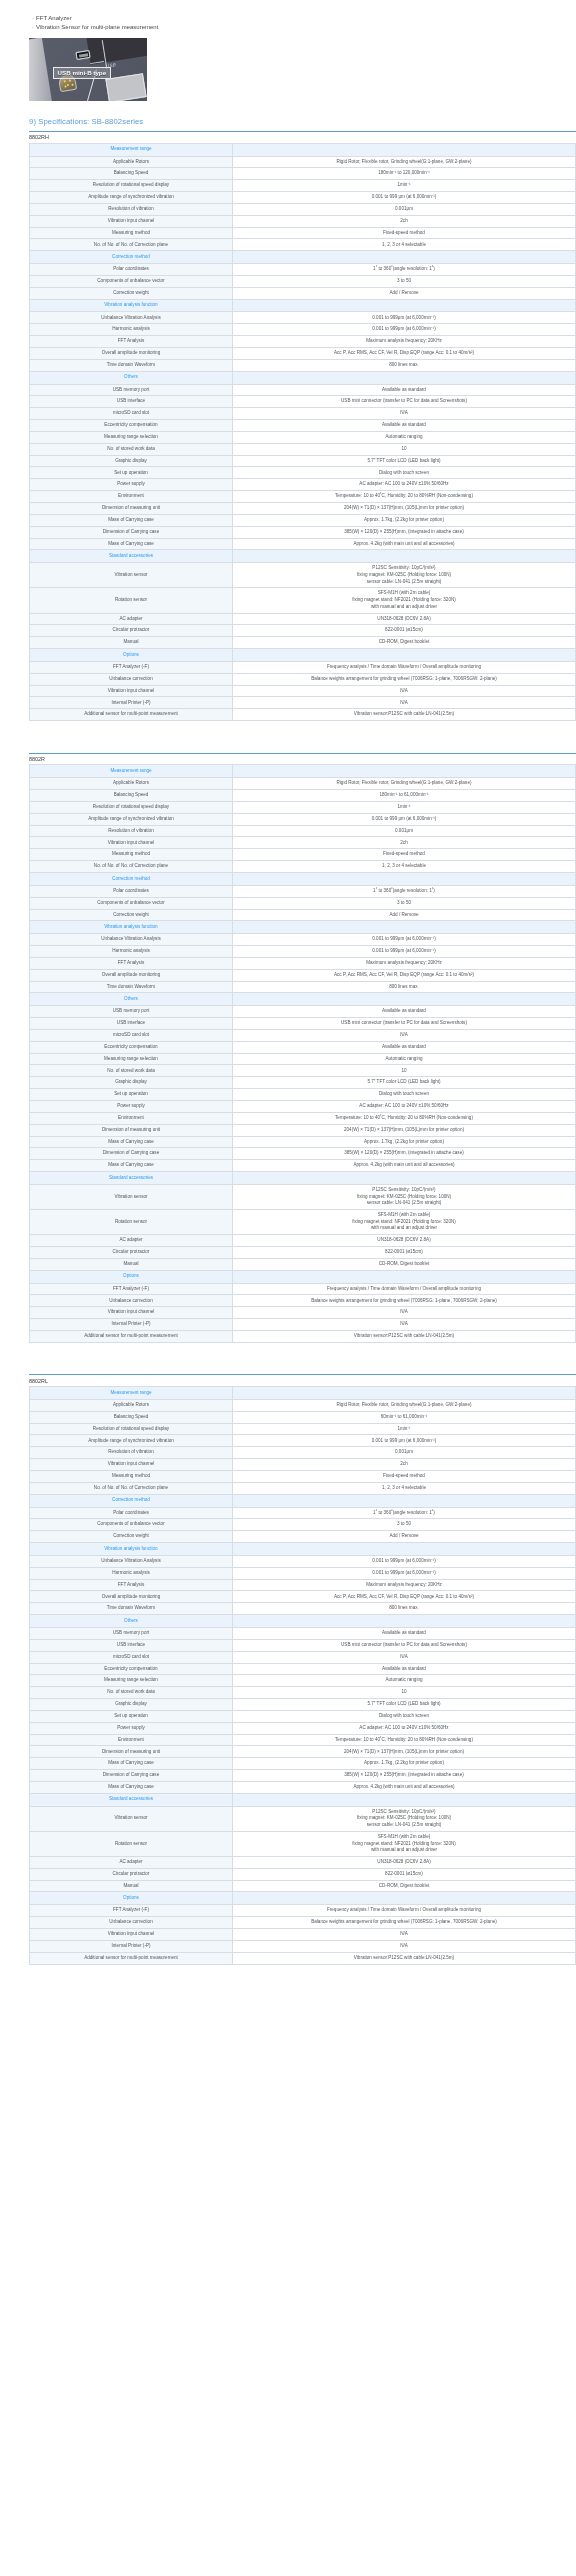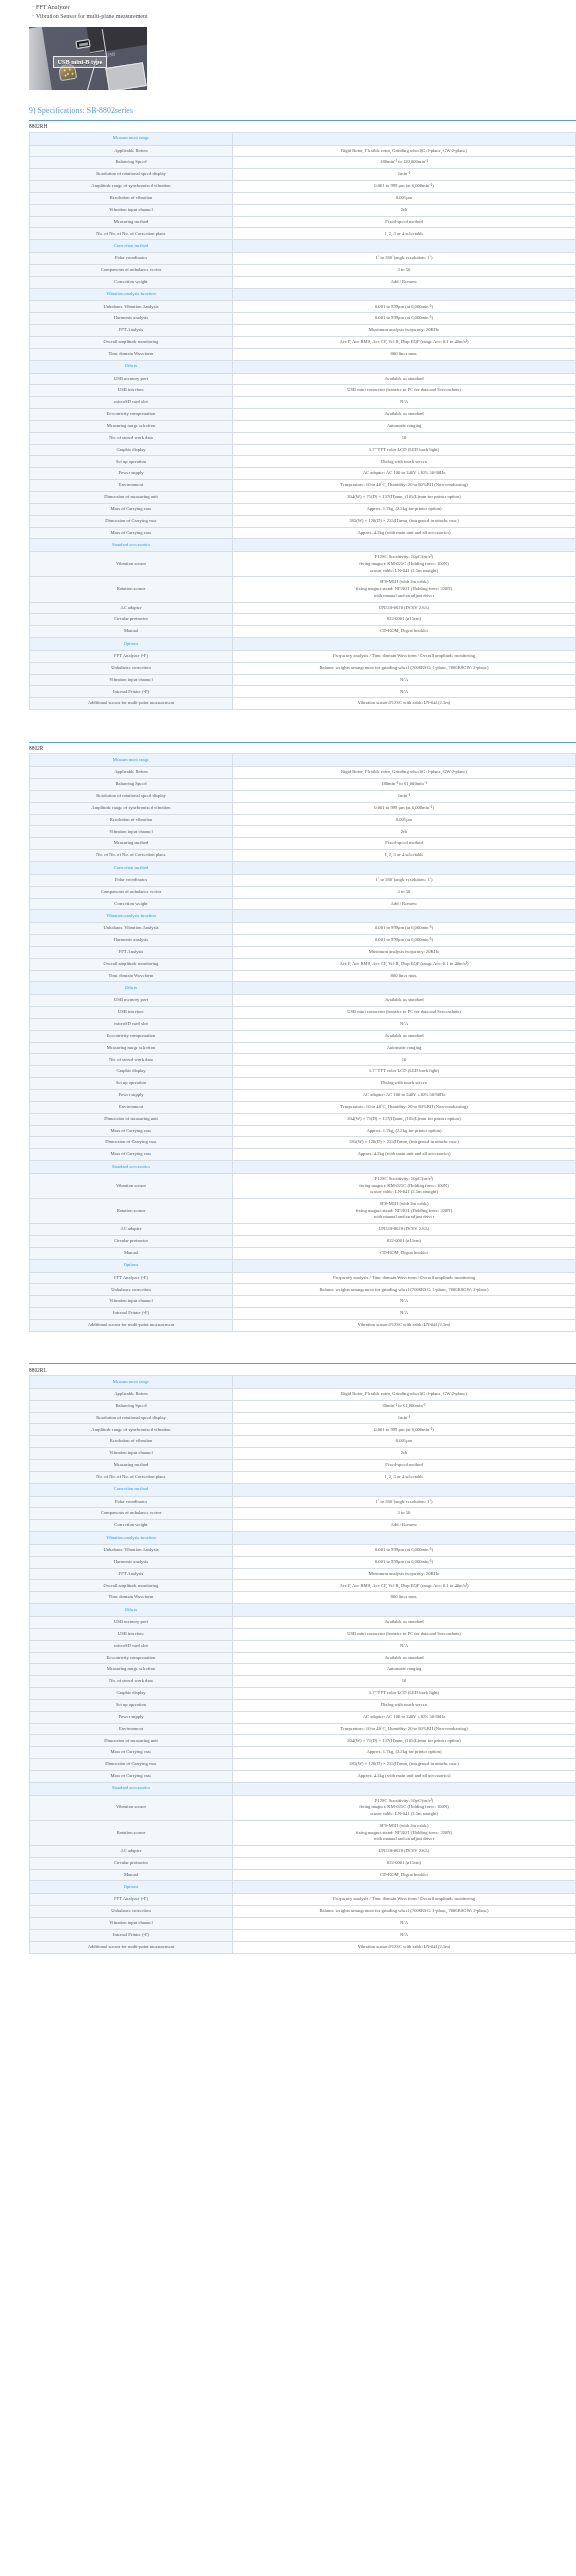--- a/index.html
+++ b/index.html
@@ -4,23 +4,22 @@
 <style>
   * { box-sizing: border-box; }
   html, body {
     margin: 0; padding: 0;
     background: #ffffff;
     font-family: "Liberation Sans", sans-serif;
     color: #3c3c3c;
   }
   .page {
     width: 577px;
-    margin: 0 auto;
+    margin: 11px auto;
     position: relative;
-    font-family: Liberation Serif, serif;
   }
 
   
   .intro {
     padding: 3.1px 0 0 32px;
   }
   .intro-line {
     font-size: 6px;
     line-height: 8.8px;
     color: #4a4a4a;

